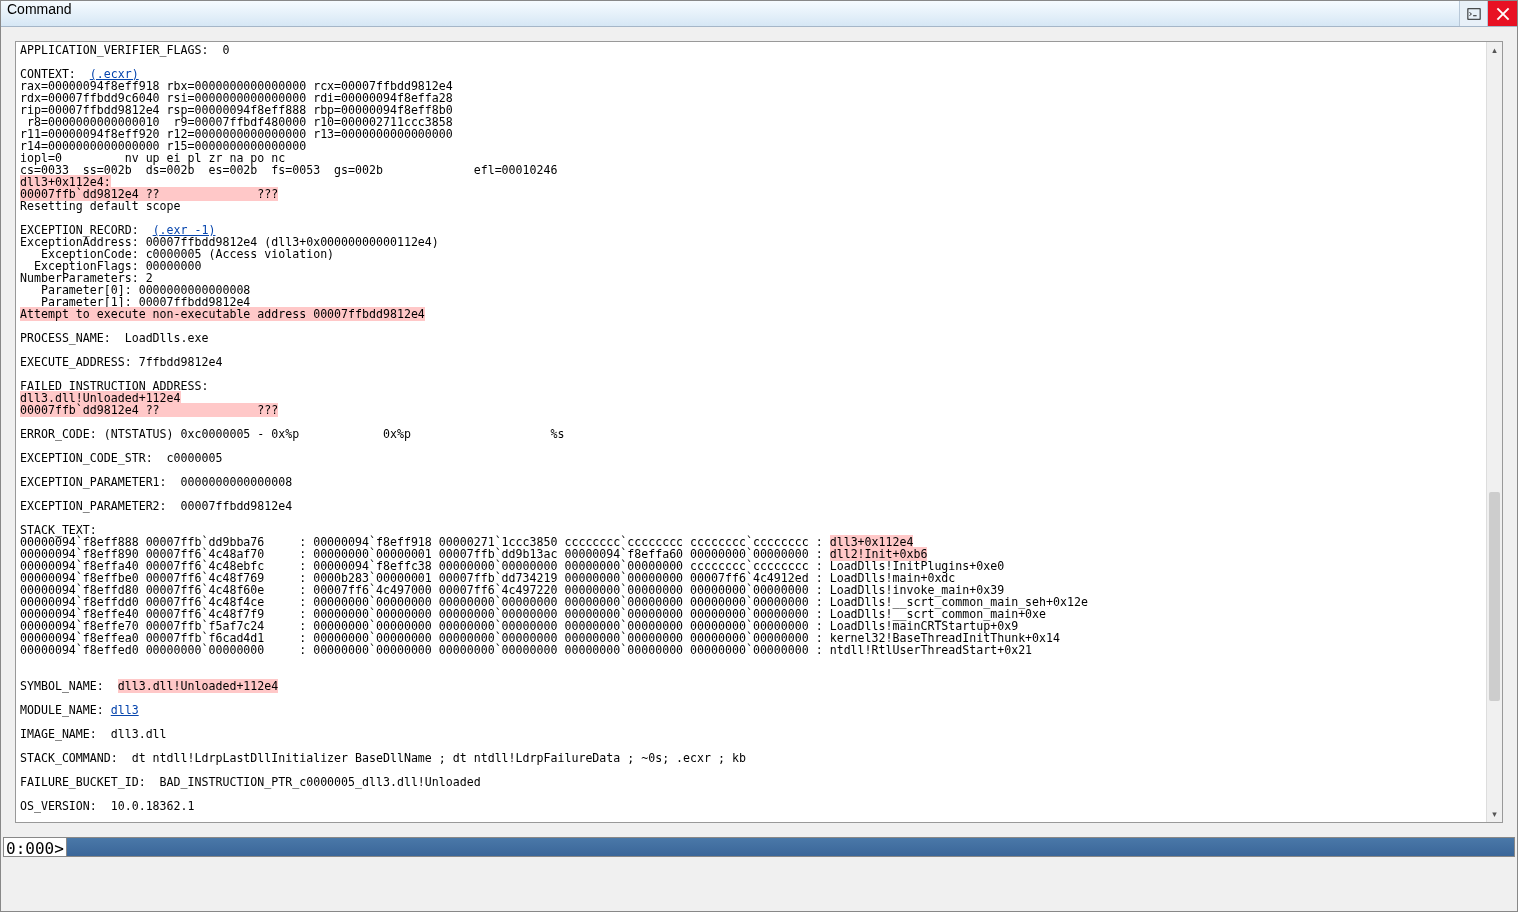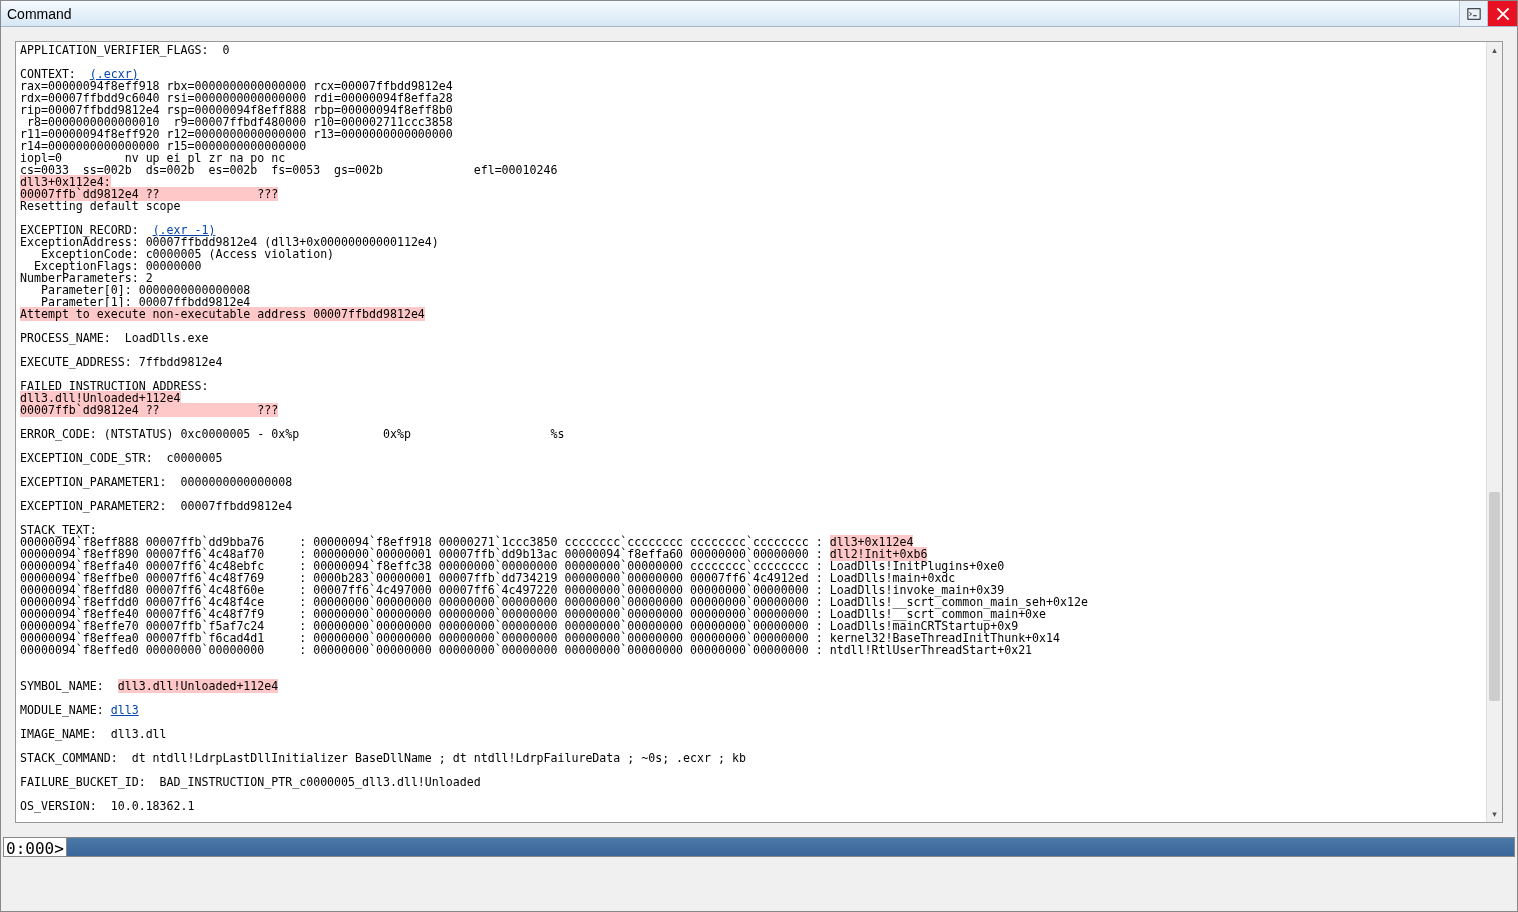--- a/index.html
+++ b/index.html
@@ -6,21 +6,20 @@
 body {
   font-family: "Segoe UI", Tahoma, sans-serif;
   background: #f0f0f0;
   width: 1518px;
   height: 912px;
   overflow: hidden;
   border: 1px solid #888;
 }
 .titlebar {
   display: flex;
-  align-items: center;
   justify-content: space-between;
   height: 26px;
   background: linear-gradient(to bottom, #f6fbff, #d6e7f5);
   border-bottom: 1px solid #a5b6c8;
   padding: 0 0 0 6px;
 }
 .titlebar .title { font-size: 14px; color: #000; }
 .titlebar .tbtns { display: flex; height: 100%; align-items: stretch; }
 .tbtn {
   width: 28px;

